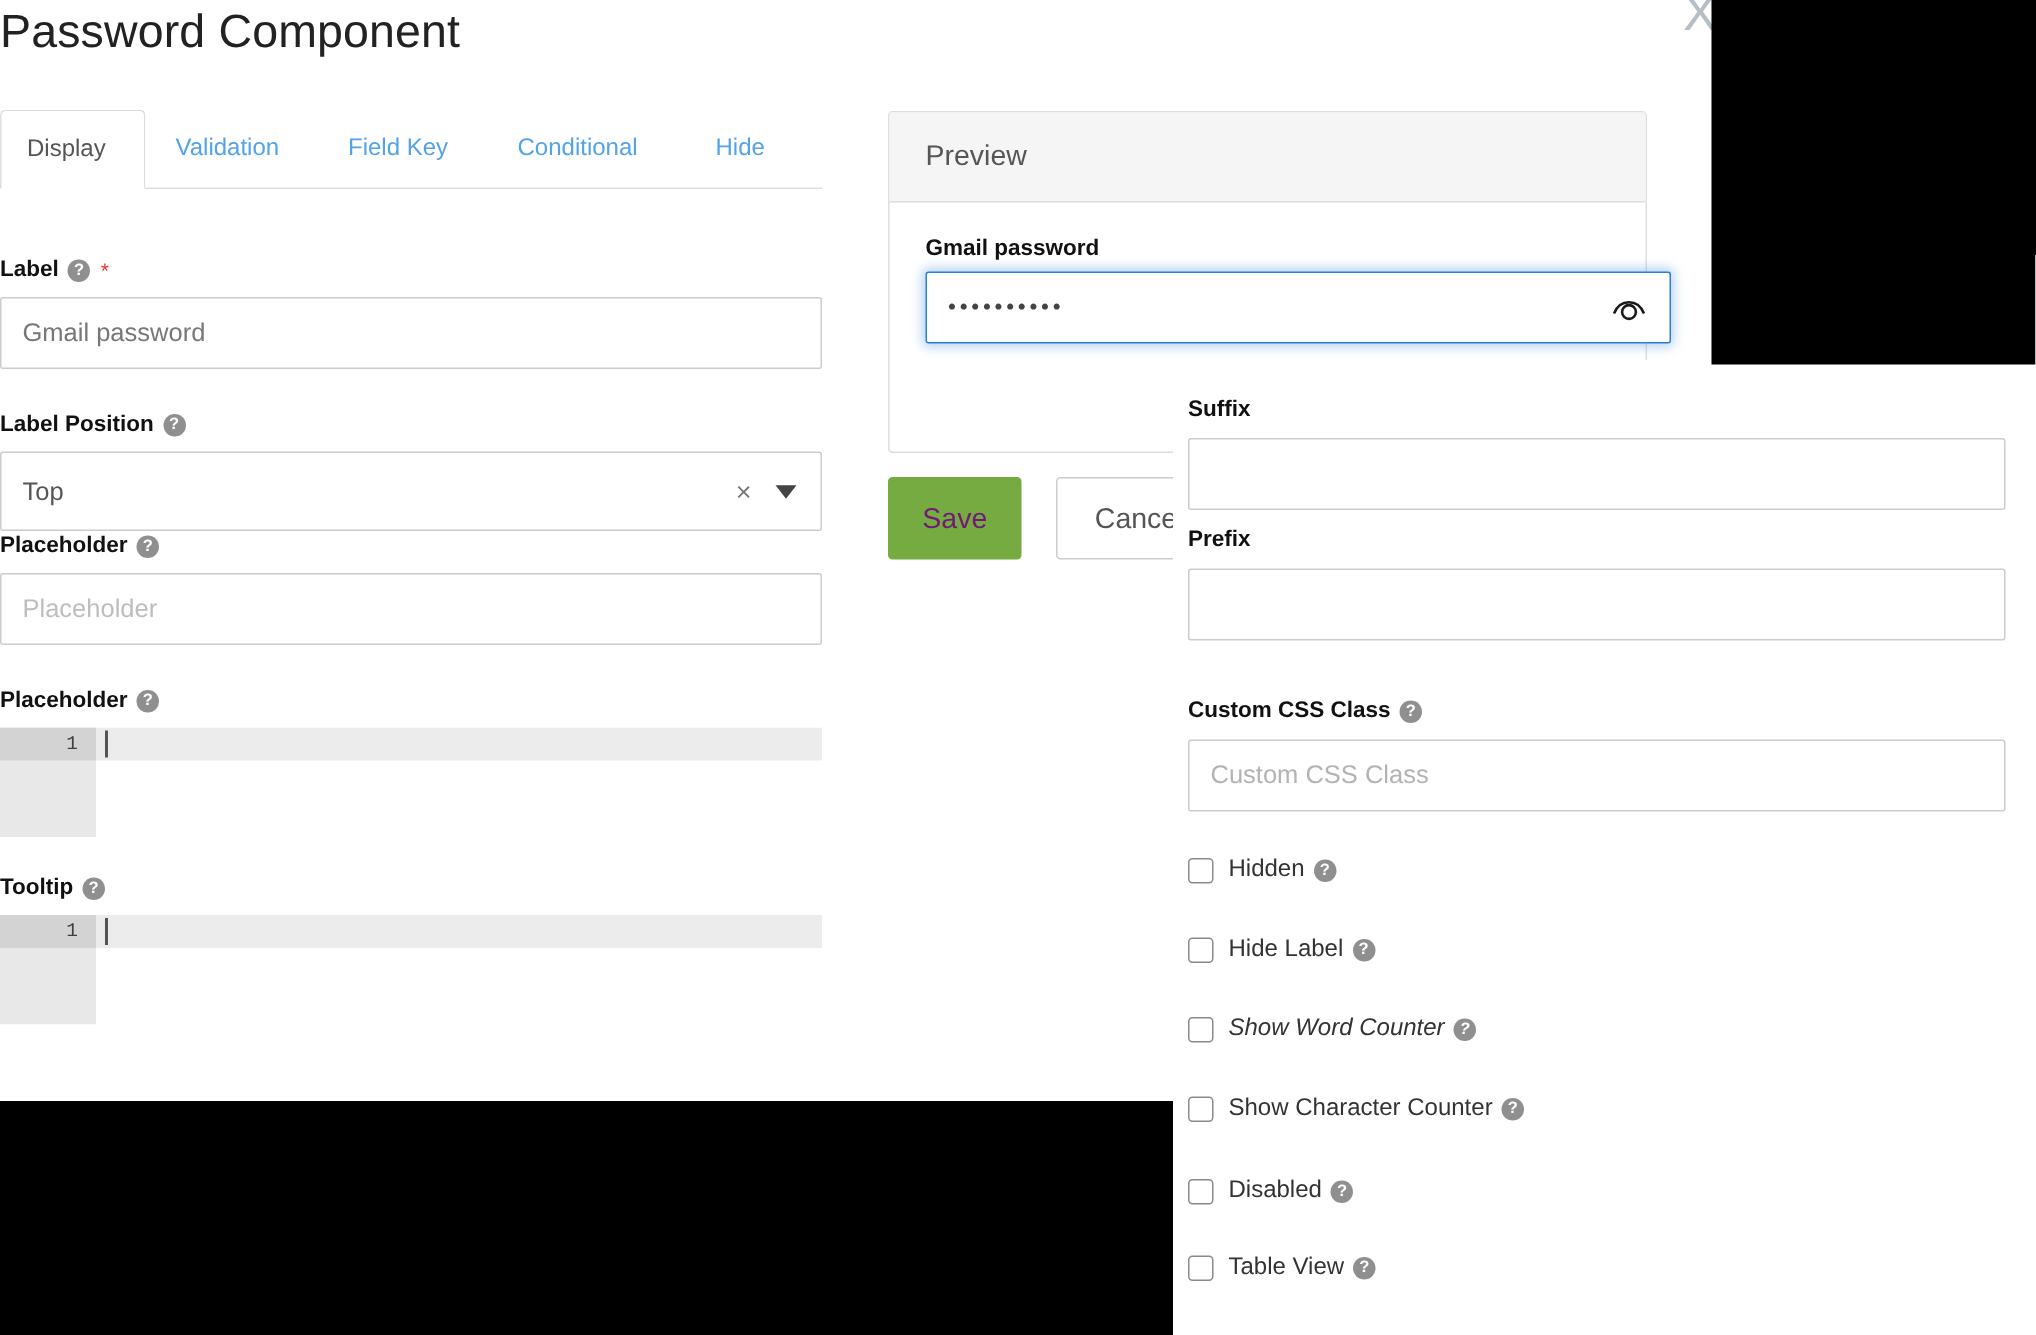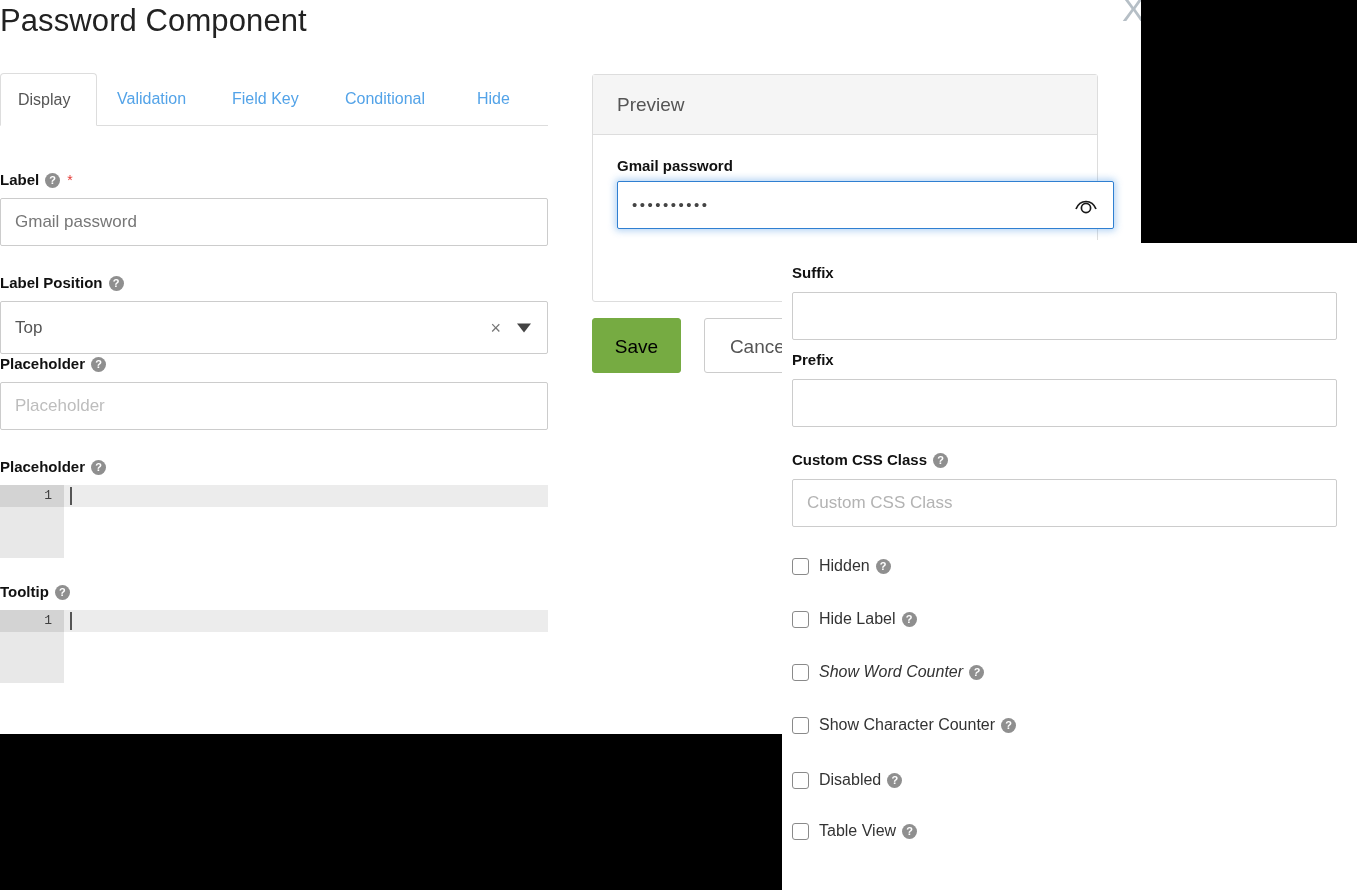--- a/index.html
+++ b/index.html
@@ -133,21 +133,21 @@
   }
 
   
   .btn-row { position: absolute; left: 592px; top: 318px; }
   .btn {
     display: inline-block; height: 55px; line-height: 55px;
     font-size: 19px; border-radius: 3px; text-align: center; cursor: pointer;
     font-family: "Liberation Sans", sans-serif;
   }
   .btn-save {
-    width: 89px; background: #76ab42; color: #000000; border: 1px solid #76ab42;
+    width: 89px; background: #76ab42; color: #701a75; border: 1px solid #76ab42;
   }
   .btn-cancel {
     width: 110px; background: #ffffff; color: #555555; border: 1px solid #cccccc;
     margin-left: 19px;
   }
 
   
   .overlay-panel {
     position: absolute; left: 782px; top: 240px; width: 575px; height: 650px;
     background: #ffffff; z-index: 30;
@@ -287,21 +287,21 @@
       <div style="margin-top:23px;">
         <div class="ov-label">Suffix</div>
         <input class="ov-input" style="margin-top: 9px;" type="text" value="">
       </div>
 
       <div style="margin-top:10px;">
         <div class="ov-label">Prefix</div>
         <input class="ov-input" style="margin-top: 9px;" type="text" value="">
       </div>
 
-      <div style="margin-top:23px;">
+      <div style="margin-top:37px;">
         <div class="ov-label">
           <span>Custom CSS Class</span>
           <span class="help-icon">?</span>
         </div>
         <input class="ov-input" style="margin-top: 9px;" type="text" placeholder="Custom CSS Class">
       </div>
 
       <div style="margin-top:28px;">
 
         <div class="cb-row" style="margin-top:0px;">

